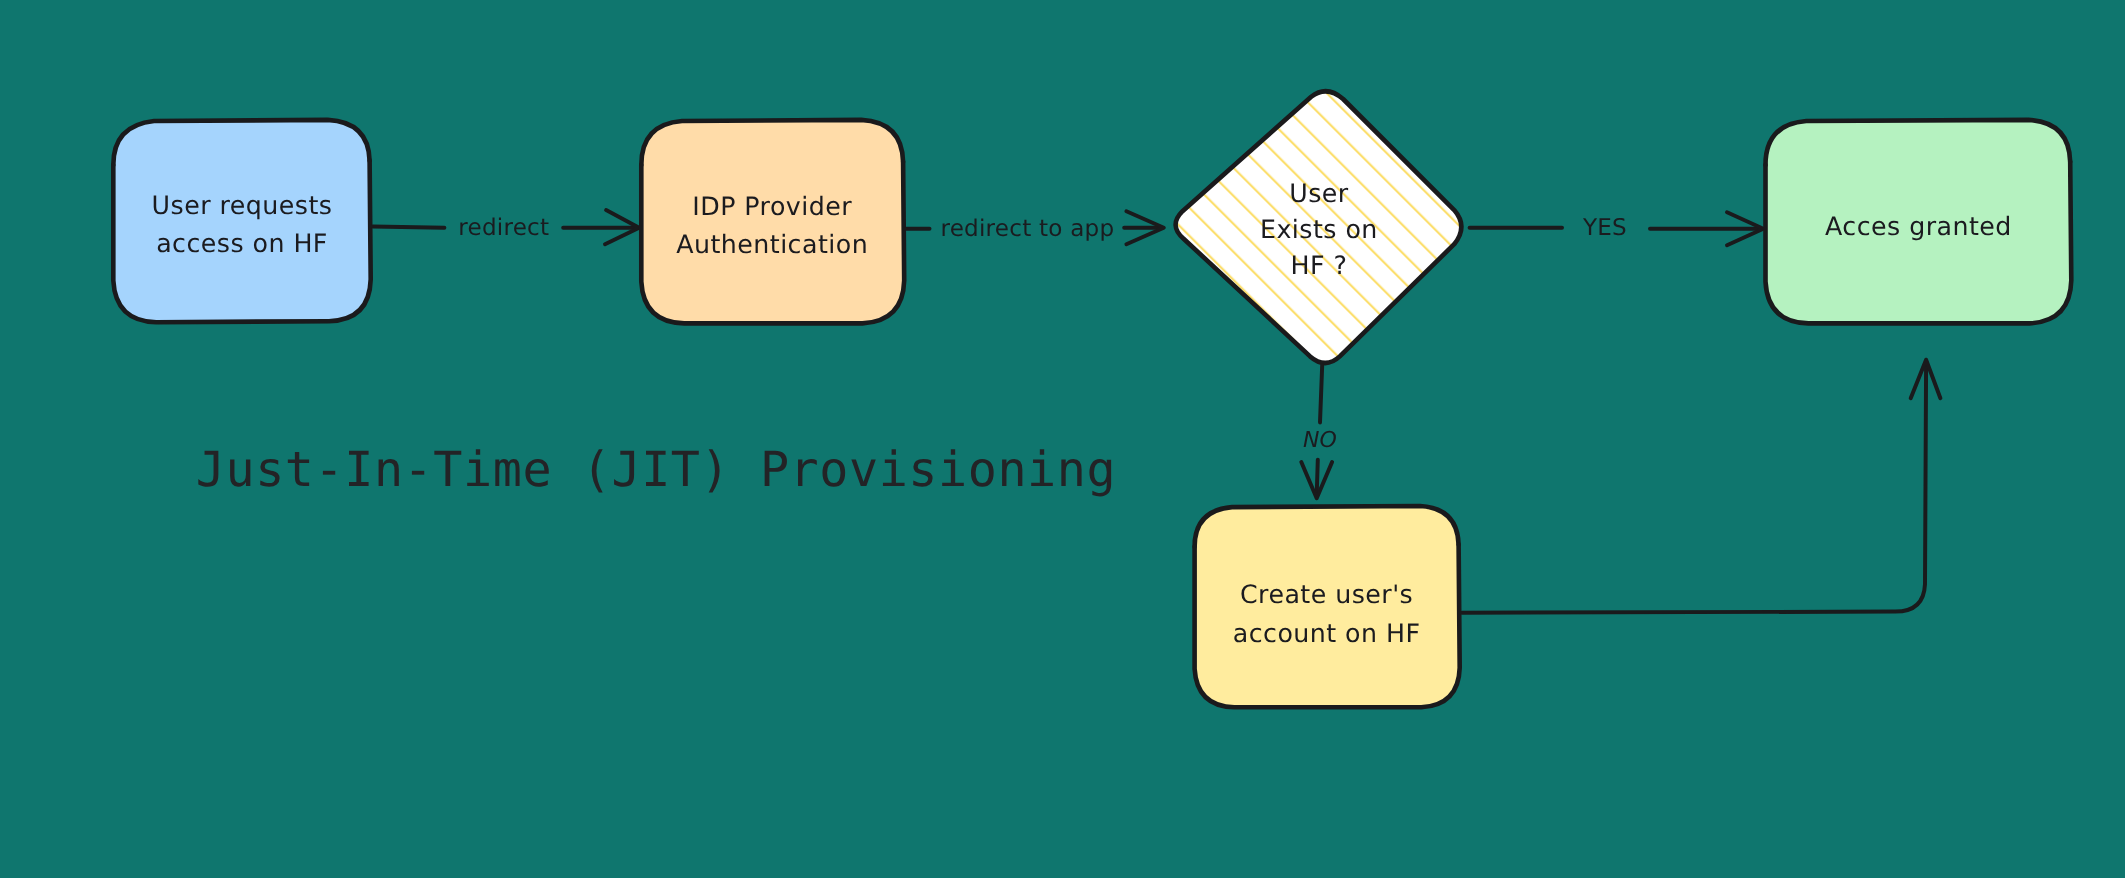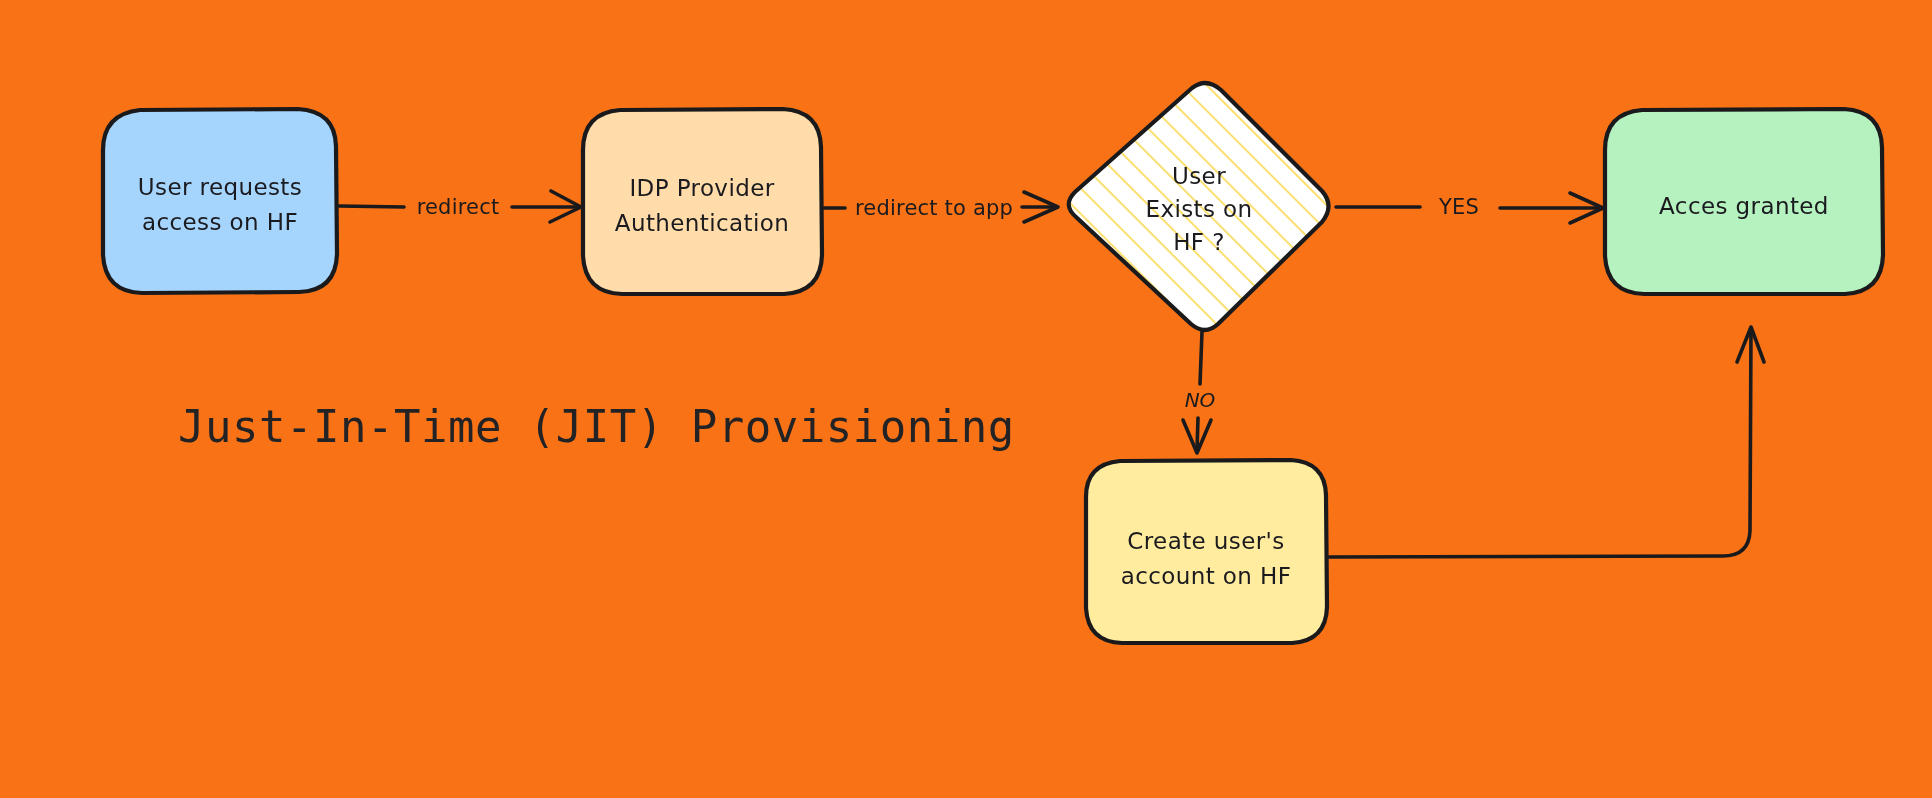--- a/index.html
+++ b/index.html
@@ -10,21 +10,21 @@
   body {
     width: 1932px;
     height: 798px;
     overflow: hidden;
     font-family: "DejaVu Sans", sans-serif;
   }
   #canvas {
     position: relative;
     width: 1932px;
     height: 798px;
-    background: #f97316;
+    background: #0f766e;
   }
   #flow-svg {
     position: absolute;
     top: 0;
     left: 0;
     width: 1932px;
     height: 798px;
   }
   .node-label {
     font-family: "DejaVu Sans", sans-serif;

